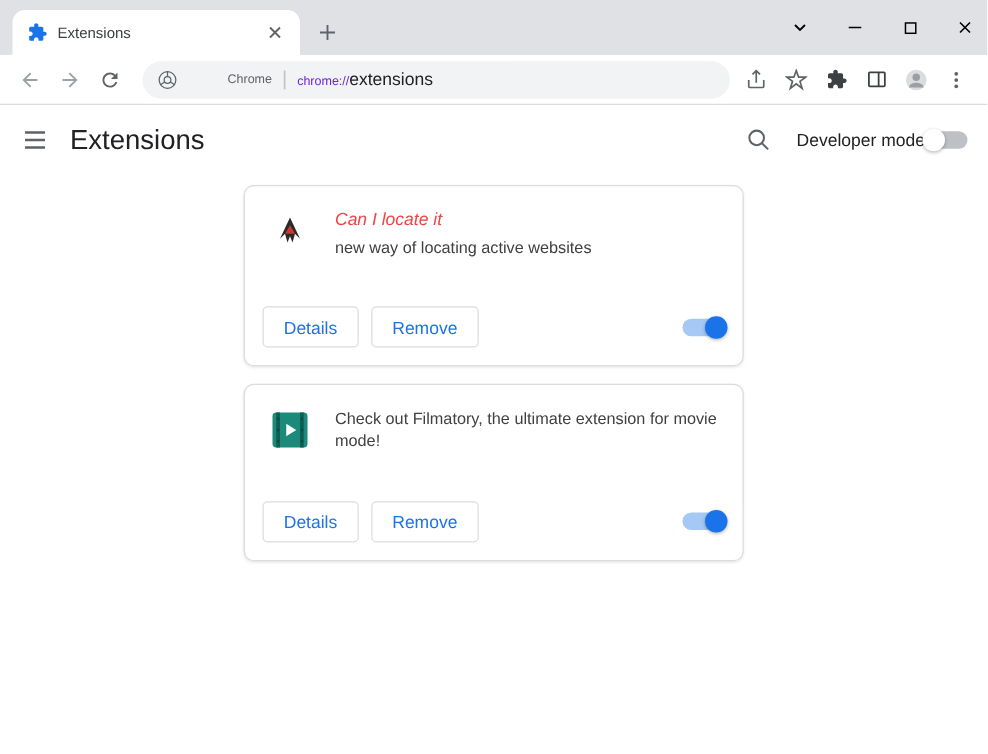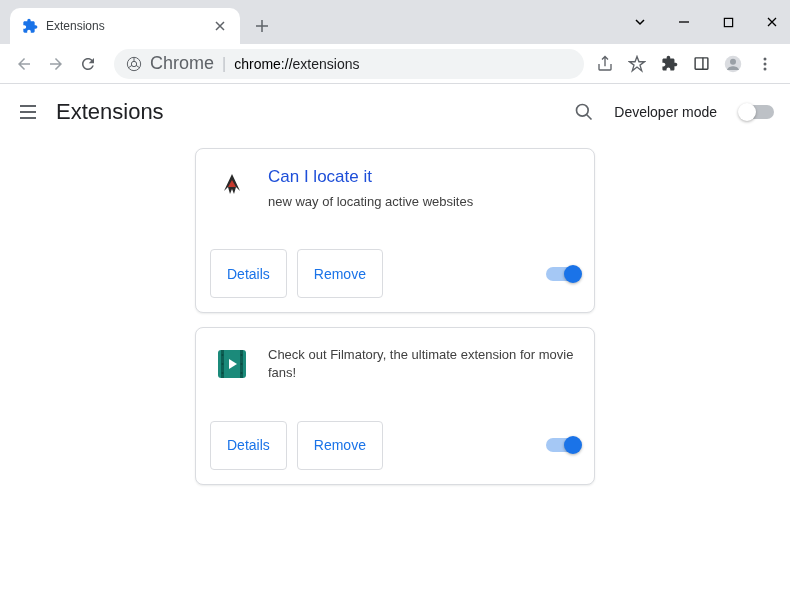--- a/index.html
+++ b/index.html
@@ -14,48 +14,48 @@
 .newtab { width: 28px; height: 28px; display: flex; align-items: center; justify-content: center; margin-left: 8px; margin-bottom: 4px; color: #5f6368; cursor: pointer; border-radius: 50%; }
 .window-controls { margin-left: auto; display: flex; align-items: center; height: 44px; padding-right: 8px; gap: 24px; }
 .wc { width: 20px; height: 20px; display: flex; align-items: center; justify-content: center; color: #000; cursor: pointer; }
 
 
 .toolbar { height: 40px; display: flex; align-items: center; padding: 0 10px; border-bottom: 1px solid #dadce0; gap: 4px; background: #fff; }
 .nav-btn { width: 28px; height: 28px; display: flex; align-items: center; justify-content: center; color: #9aa0a6; cursor: pointer; border-radius: 50%; }
 .nav-btn.active { color: #5f6368; }
 .omnibox { flex: 1; height: 30px; background: #f1f3f4; border-radius: 15px; margin: 0 8px; display: flex; align-items: center; padding: 0 12px; gap: 8px; }
 .omni-secure { color: #5f6368; display: flex; align-items: center; }
-.omni-origin { font-size: 18px; color: #5f6368; }
-.omni-url-prefix { font-size: 14px; color: #000000; }
+.omni-origin { font-size: 10px; color: #5f6368; margin-left: 32px; }
+.omni-url-prefix { font-size: 10px; color: #6d28d9; }
 .omni-url-path { font-size: 14px; color: #202124; }
 .toolbar-actions { display: flex; align-items: center; gap: 14px; padding-right: 6px; }
 .toolbar-icon { width: 18px; height: 18px; display: flex; align-items: center; justify-content: center; color: #5f6368; cursor: pointer; }
 
 
 .page-header { height: 56px; display: flex; align-items: center; padding: 0 16px; }
 .menu-btn { width: 24px; height: 24px; display: flex; align-items: center; justify-content: center; color: #5f6368; cursor: pointer; margin-right: 16px; }
 .page-title { font-size: 22px; color: #202124; font-weight: 500; }
 .header-spacer { flex: 1; }
 .search-btn { width: 24px; height: 24px; display: flex; align-items: center; justify-content: center; color: #5f6368; cursor: pointer; margin-right: 18px; }
-.dev-mode-label { font-size: 14px; color: #202124; margin-right: 23px; }
+.dev-mode-label { font-size: 14px; color: #202124; margin-right: 0; }
 .toggle { width: 34px; height: 14px; background: #bdc1c6; border-radius: 7px; position: relative; cursor: pointer; }
 .toggle-knob { width: 18px; height: 18px; background: #fff; border-radius: 50%; position: absolute; top: -2px; left: -2px; box-shadow: 0 1px 3px rgba(0,0,0,0.3); }
 .toggle.on { background: #a5c8f5; }
 .toggle.on .toggle-knob { left: 18px; background: #1a73e8; }
 
 
 .cards { padding: 8px 0; display: flex; flex-direction: column; align-items: center; gap: 14px; }
 .card { width: 400px; background: #fff; border: 1px solid #dadce0; border-radius: 8px; box-shadow: 0 1px 2px rgba(60,64,67,0.1); }
 .card-body { padding: 18px 18px 28px 18px; display: flex; gap: 18px; }
 .card-icon { width: 36px; height: 36px; flex-shrink: 0; display: flex; align-items: center; justify-content: center; }
 .card-text { flex: 1; }
-.card-title { font-size: 17px; color: #1d4ed8; margin-bottom: 6px; }
+.card-title { font-size: 14px; color: #ef4444; margin-bottom: 6px; font-style: italic; }
 .card-desc { font-size: 13px; color: #404040; line-height: 1.4; }
 .card-footer { padding: 10px 14px 14px 14px; display: flex; align-items: center; gap: 10px; }
-.card-btn { height: 49px; padding: 0 16px; border: 1px solid #dadce0; background: #fff; color: #1a73e8; font-size: 14px; border-radius: 4px; cursor: pointer; display: flex; align-items: center; }
+.card-btn { height: 33px; padding: 0 16px; border: 1px solid #dadce0; background: #fff; color: #1a73e8; font-size: 14px; border-radius: 4px; cursor: pointer; display: flex; align-items: center; }
 .card-toggle { margin-left: auto; }
 </style>
 </head>
 <body>
 
 <div class="titlebar">
   <div class="tab">
     <span class="tab-icon">
       <svg width="16" height="16" viewBox="0 0 24 24" fill="#1a73e8">
           <path d="M20.5 11H19V7c0-1.1-.9-2-2-2h-4V3.5C13 2.12 11.88 1 10.5 1S8 2.12 8 3.5V5H4c-1.1 0-2 .9-2 2v3.8h1.5c1.5 0 2.7 1.2 2.7 2.7S5 16.2 3.5 16.2H2V20c0 1.1.9 2 2 2h3.8v-1.5c0-1.5 1.2-2.7 2.7-2.7s2.7 1.2 2.7 2.7V22H17c1.1 0 2-.9 2-2v-4h1.5c1.38 0 2.5-1.12 2.5-2.5S21.88 11 20.5 11z"></path>
@@ -219,21 +219,21 @@
             <circle cx="8.5" cy="9" r="1" fill="#0a4a40"></circle>
             <circle cx="8.5" cy="18" r="1" fill="#0a4a40"></circle>
             <circle cx="8.5" cy="27" r="1" fill="#0a4a40"></circle>
             <circle cx="27.5" cy="9" r="1" fill="#0a4a40"></circle>
             <circle cx="27.5" cy="18" r="1" fill="#0a4a40"></circle>
             <circle cx="27.5" cy="27" r="1" fill="#0a4a40"></circle>
             <path d="M15 13 L15 23 L23 18 Z" fill="#fff"></path>
           </svg>
       </div>
       <div class="card-text">
-        <div class="card-desc">Check out Filmatory, the ultimate extension for movie fans!</div>
+        <div class="card-desc">Check out Filmatory, the ultimate extension for movie mode!</div>
       </div>
     </div>
     <div class="card-footer">
       <button class="card-btn">Details</button>
       <button class="card-btn">Remove</button>
       <div class="toggle on card-toggle">
           <div class="toggle-knob"></div>
         </div>
     </div>
   </div>

